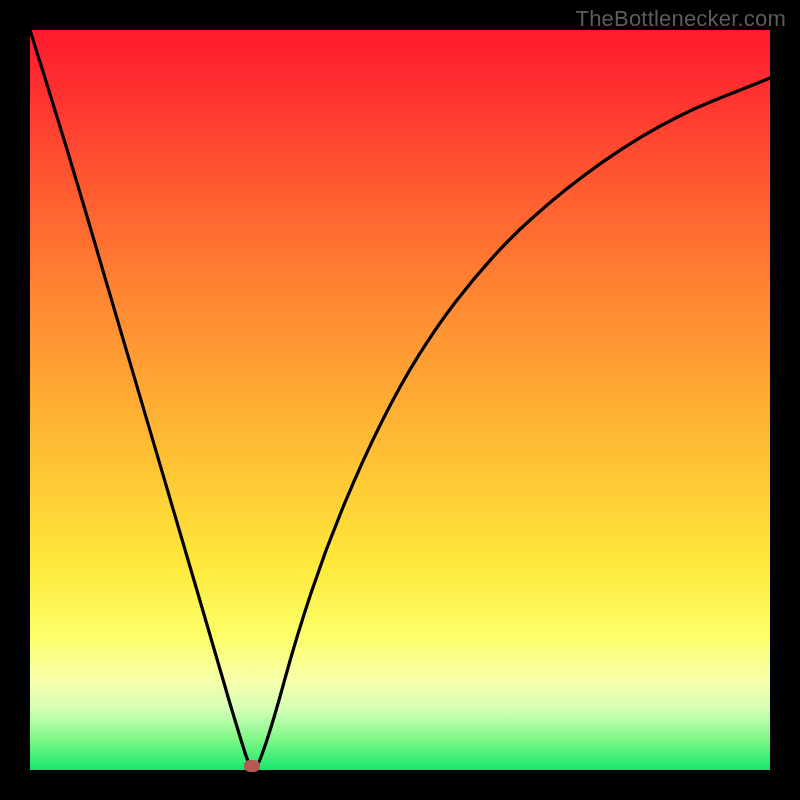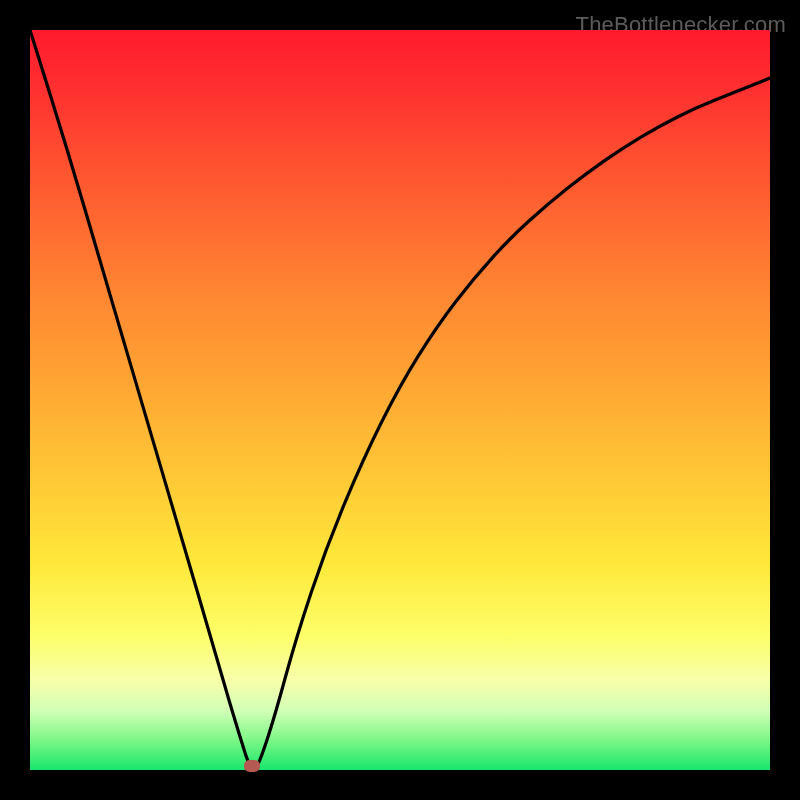--- a/index.html
+++ b/index.html
@@ -33,21 +33,21 @@
       #ffb934 55%,
       #ffe83a 72%,
       #fdff6a 82%,
       #f7ffab 88%,
       #d1ffb6 92%,
       #7cf786 96%,
       #17e66c 100%);
   }
   .watermark {
     position: absolute;
-    top: 12px;
+    top: 6px;
     right: 14px;
     color: #5c5c5c;
     font-size: 22px;
     font-weight: 500;
     letter-spacing: 0.2px;
     user-select: none;
   }
   svg.curve {
     position: absolute;
     left: 0;

